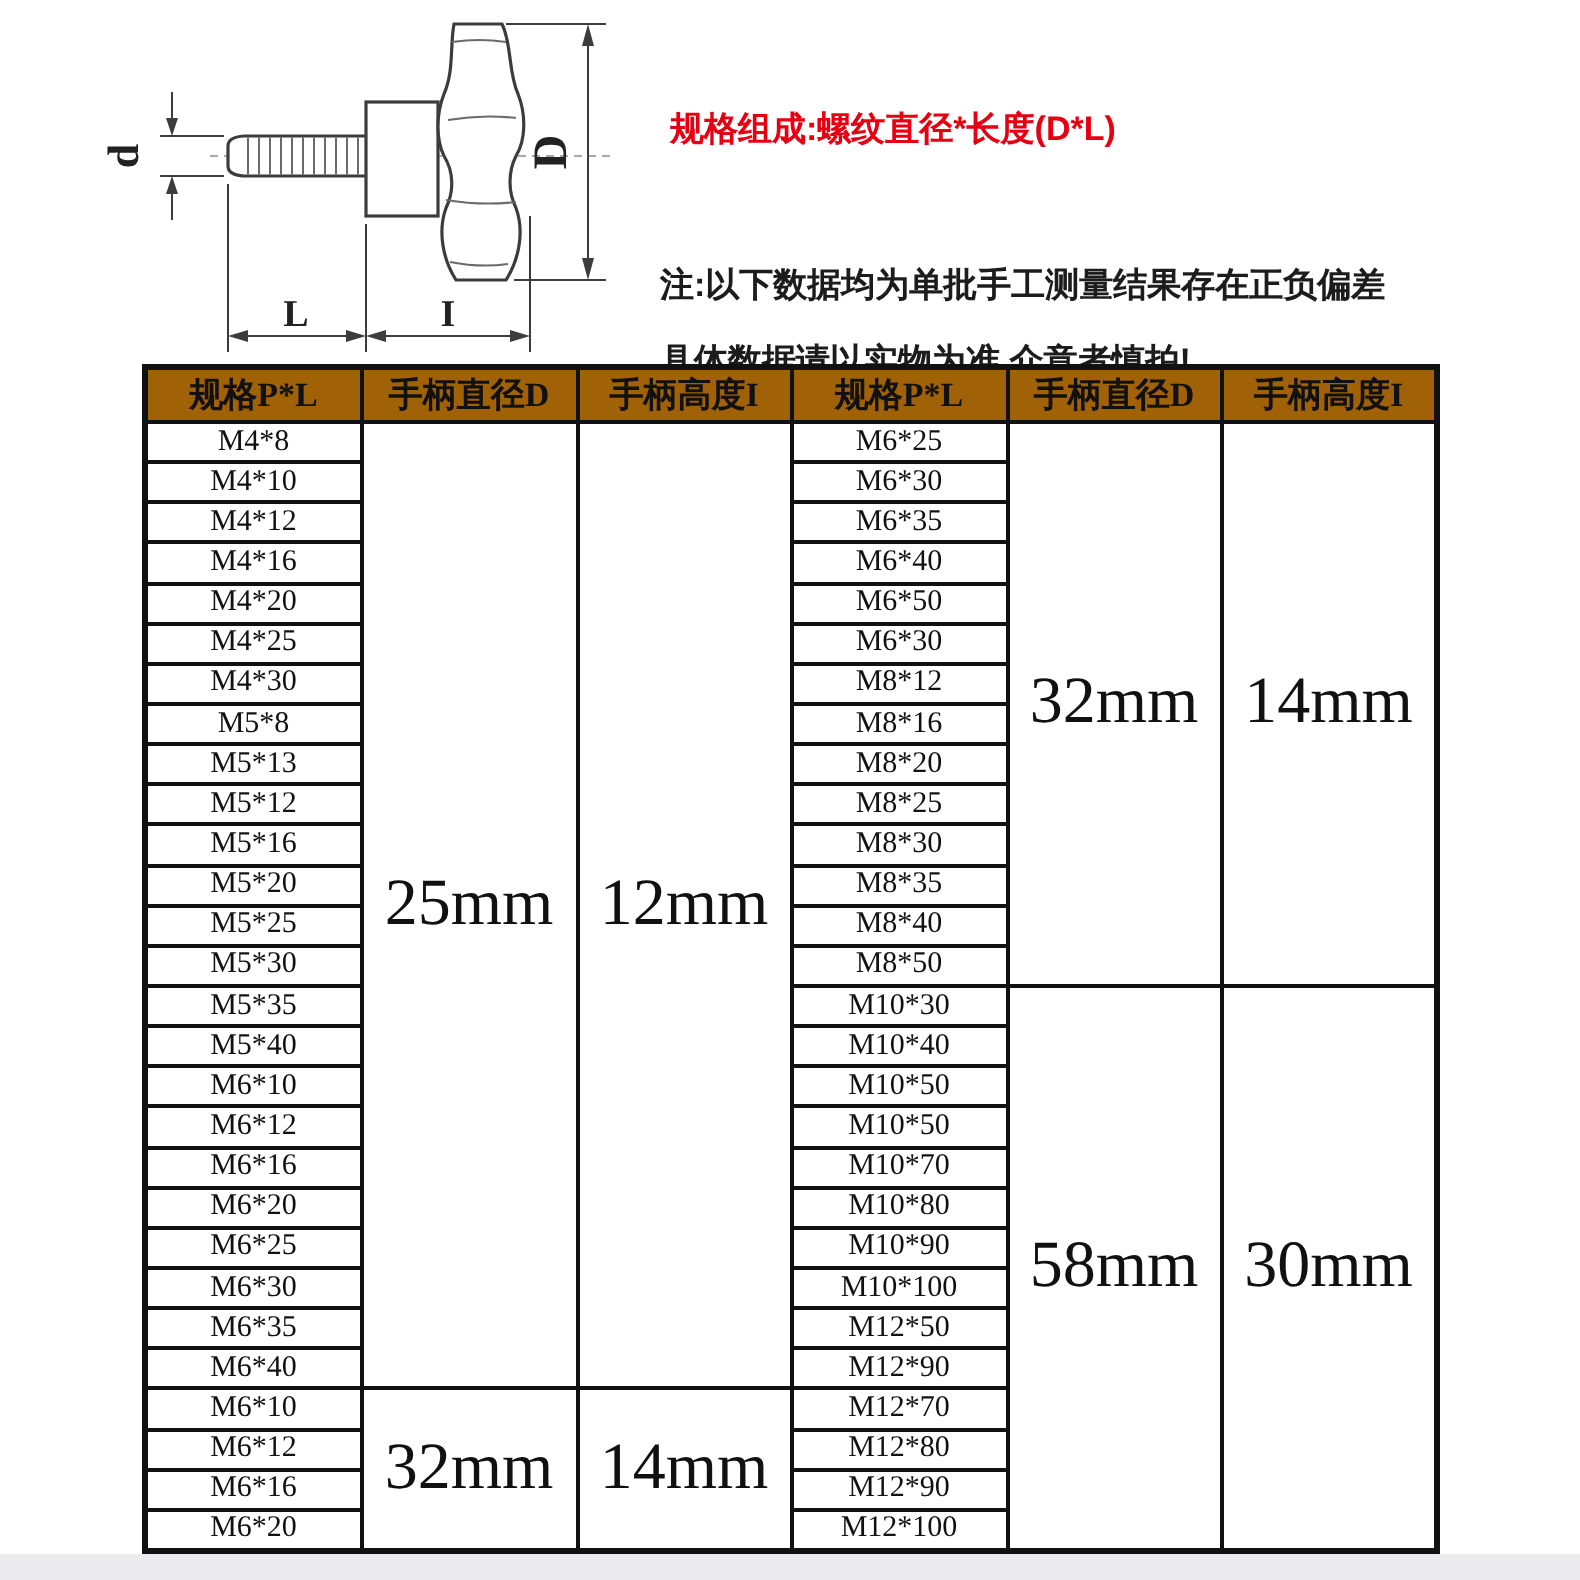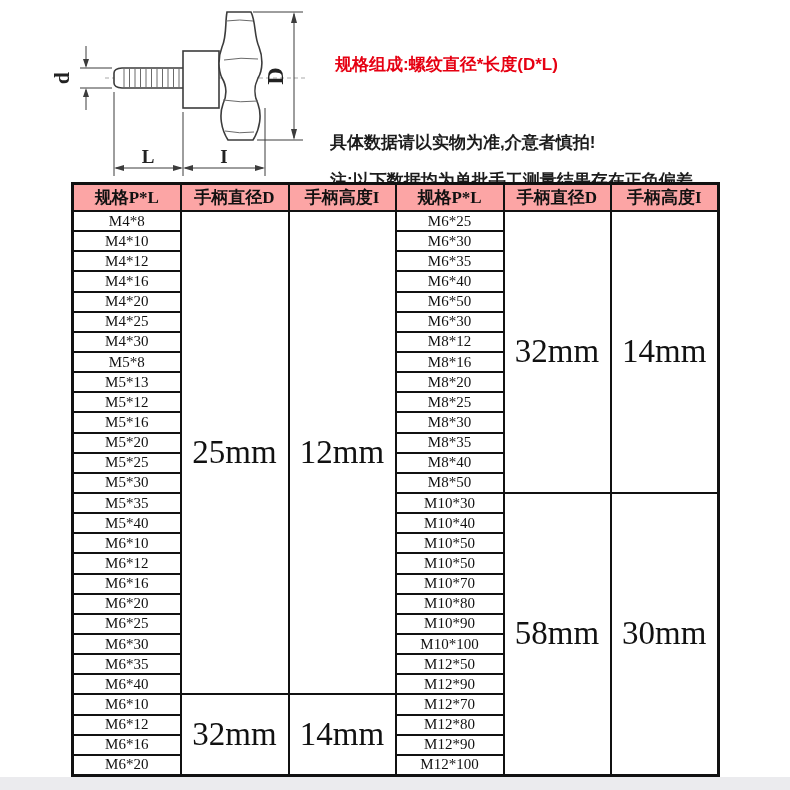--- a/index.html
+++ b/index.html
@@ -29,21 +29,21 @@
   .spec-note p,.disclaimer p{margin:12px;padding:0;}
 
   
   table.spec-table{
     position:absolute;left:71px;top:182px;width:646px;height:595px;
     border-collapse:collapse;table-layout:fixed;
     border:3px solid #111;
     font-family:"Liberation Serif", serif;
   }
   .spec-table th{
-    background:#fca5a5;border:2px solid #111;
+    background:#a16207;border:2px solid #111;
     font-size:17px;font-weight:bold;color:#111;
     height:25px;padding:0;text-align:center;
   }
   .spec-table td{
     border:2px solid #111;text-align:center;vertical-align:middle;
     padding:0;color:#111;
   }
   .spec-table td.spec{font-size:15px;height:18px;line-height:1;}
   .spec-table td.val{font-size:33px;}
 
@@ -133,22 +133,22 @@
       <text class="dimtext" font-size="19" text-anchor="middle" x="98" y="163">L</text>
       <text class="dimtext" font-size="19" text-anchor="middle" x="174" y="163">I</text>
     </g>
   </svg>
 
   <div class="spec-note">
     <p>规格组成:螺纹直径*长度(D*L)</p>
   </div>
 
   <div class="disclaimer">
+    <p>注:以下数据均为单批手工测量结果存在正负偏差</p>
     <p>具体数据请以实物为准,介意者慎拍!</p>
-    <p>注:以下数据均为单批手工测量结果存在正负偏差</p>
   </div>
 
   <table class="spec-table">
     <colgroup>
       <col style="width:108px">
         <col style="width:108px">
         <col style="width:107px">
       <col style="width:108px">
         <col style="width:107px">
         <col style="width:108px">

